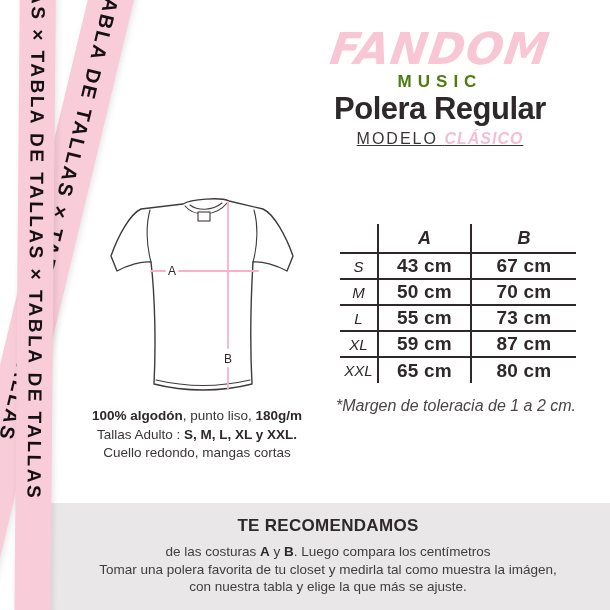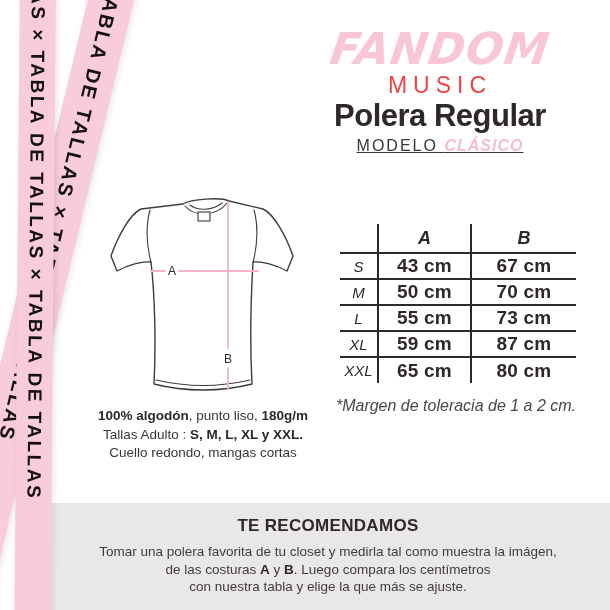--- a/index.html
+++ b/index.html
@@ -18,28 +18,28 @@
     color:#141014;padding-left:2px;
   }
   .ribbon-vertical .rtext{height:36px;line-height:36px;}
   .ribbon-diagonal .rtext{height:45px;line-height:45px;font-size:20px;}
   
   .header{position:absolute;left:300px;top:24px;width:280px;text-align:center;}
   .brand{
     font-family:"DejaVu Sans",sans-serif;font-size:44px;line-height:50px;font-weight:bold;
     font-style:italic;color:#f8c6d4;transform:skewX(-8deg);letter-spacing:1px;
   }
-  .brand-sub{font-size:23px;font-weight:normal;color:#ef4444;letter-spacing:6px;margin-top:-2px;}
+  .brand-sub{font-size:17px;font-weight:bold;color:#4d7c0f;letter-spacing:6px;margin-top:-2px;}
   .page-title{font-size:31px;font-weight:bold;color:#2e282b;letter-spacing:-0.5px;line-height:33px;}
   .model-line{font-size:16px;letter-spacing:2px;margin-top:5px;color:#3a3538;text-decoration:underline;}
   .model-accent{font-weight:bold;font-style:italic;color:#f4bed2;letter-spacing:1px;}
   
   .shirt{position:absolute;left:106px;top:196px;}
   
-  .specs{position:absolute;left:70px;top:407px;width:266px;text-align:center;
+  .specs{position:absolute;left:64px;top:407px;width:266px;text-align:center;
          font-size:13.5px;line-height:18.5px;color:#3a3538;}
   .specs b{color:#2e282b;}
   
   .table-wrap{position:absolute;left:340px;top:224px;}
   table.sizes{border-collapse:collapse;}
   table.sizes th,table.sizes td{padding:0;margin:0;text-align:center;vertical-align:middle;}
   table.sizes thead tr{height:29px;}
   table.sizes tbody tr{height:26px;}
   table.sizes tbody tr td{border-top:2px solid #2e282b;}
   table.sizes .ca,table.sizes .cb{border-left:2px solid #2e282b;}
@@ -156,19 +156,19 @@
           <td class="cb size-value">80 cm</td>
         </tr>
       </tbody>
     </table>
   </div>
   <div class="table-note">*Margen de toleracia de 1 a 2 cm.</div>
 
   <div class="reco">
     <div class="reco-title">TE RECOMENDAMOS</div>
     <div class="reco-body">
+      <div><span>de las costuras </span><b>A</b><span> y </span><b>B</b><span>. Luego compara los centímetros</span></div>
       <div>Tomar una polera favorita de tu closet y medirla tal como muestra la imágen,</div>
-      <div><span>de las costuras </span><b>A</b><span> y </span><b>B</b><span>. Luego compara los centímetros</span></div>
       <div>con nuestra tabla y elige la que más se ajuste.</div>
     </div>
   </div>
 
 </div>
 
 </body></html>

